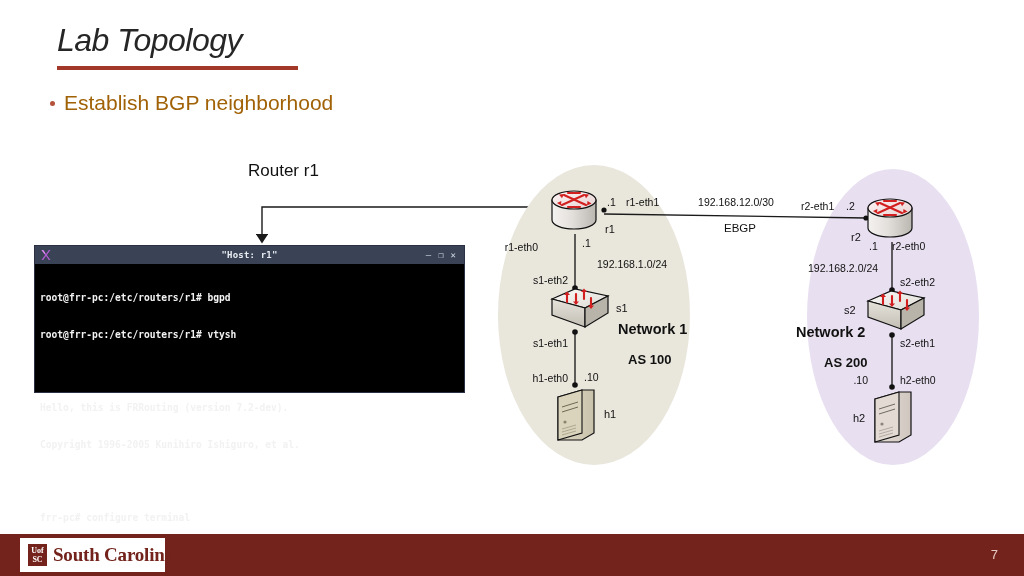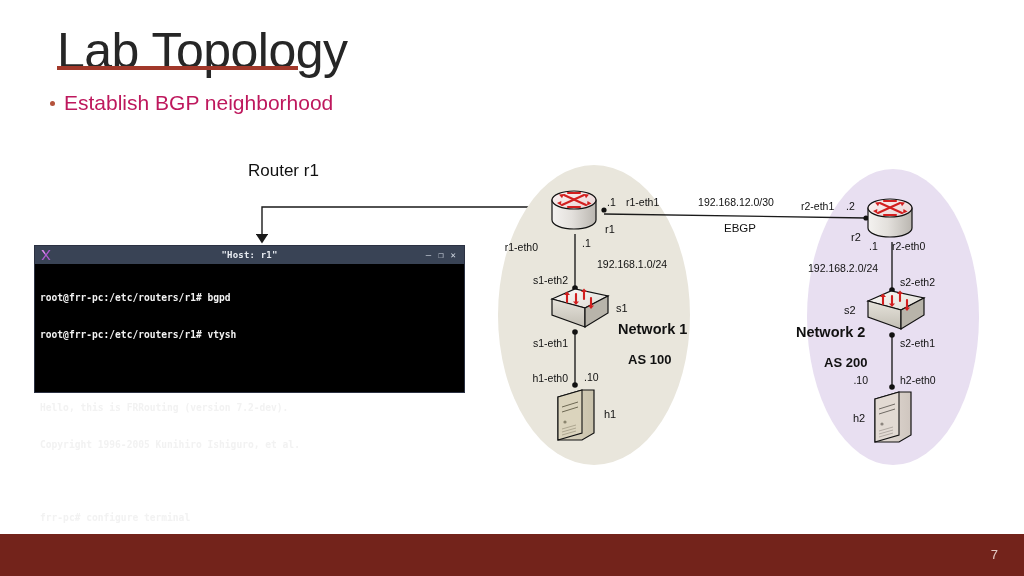--- a/index.html
+++ b/index.html
@@ -15,25 +15,26 @@
     overflow: hidden;
     font-family: "Liberation Sans", sans-serif;
     color: #1a1a1a;
   }
 
   
   #slide-title {
     position: absolute;
     left: 57px;
     top: 22px;
-    font-size: 50px;
+    font-size: 32px;
     font-weight: 400;
     letter-spacing: -0.5px;
     color: #262626;
     white-space: nowrap;
+    font-style: italic;
   }
   #title-rule {
     position: absolute;
     left: 57px;
     top: 66px;
     width: 241px;
     height: 4px;
     background: #a1382a;
   }
 
@@ -50,21 +51,21 @@
     width: 5px;
     height: 5px;
     border-radius: 50%;
     background: #b4523b;
     position: relative;
     top: -4px;
     flex: none;
   }
   #bullet-text {
     font-size: 21px;
-    color: #be185d;
+    color: #a16207;
     white-space: nowrap;
   }
 
   
   #router-callout-label {
     position: absolute;
     left: 248px;
     top: 161px;
     font-size: 17px;
     color: #111;
@@ -428,14 +429,21 @@
           <path d="M383,277 L397,273"></path>
     </g>
   </g>
   <text x="357" y="262" font-family="Liberation Sans, sans-serif" font-size="11" fill="#111">h2</text>
   <text x="404" y="224" font-family="Liberation Sans, sans-serif" font-size="10.5" fill="#111">h2-eth0</text>
   <text x="372" y="224" text-anchor="end" font-family="Liberation Sans, sans-serif" font-size="10.5" fill="#111">.10</text>
 </svg>
 </div>
 
 <div id="footer-bar">
+  <div id="footer-logo">
+    <div id="logo-badge">
+      <span>Uof</span>
+      <span>SC</span>
+    </div>
+    <div id="logo-wordmark">South Carolina</div>
+  </div>
   <div id="page-number">7</div>
 </div>
 
 </body></html>

